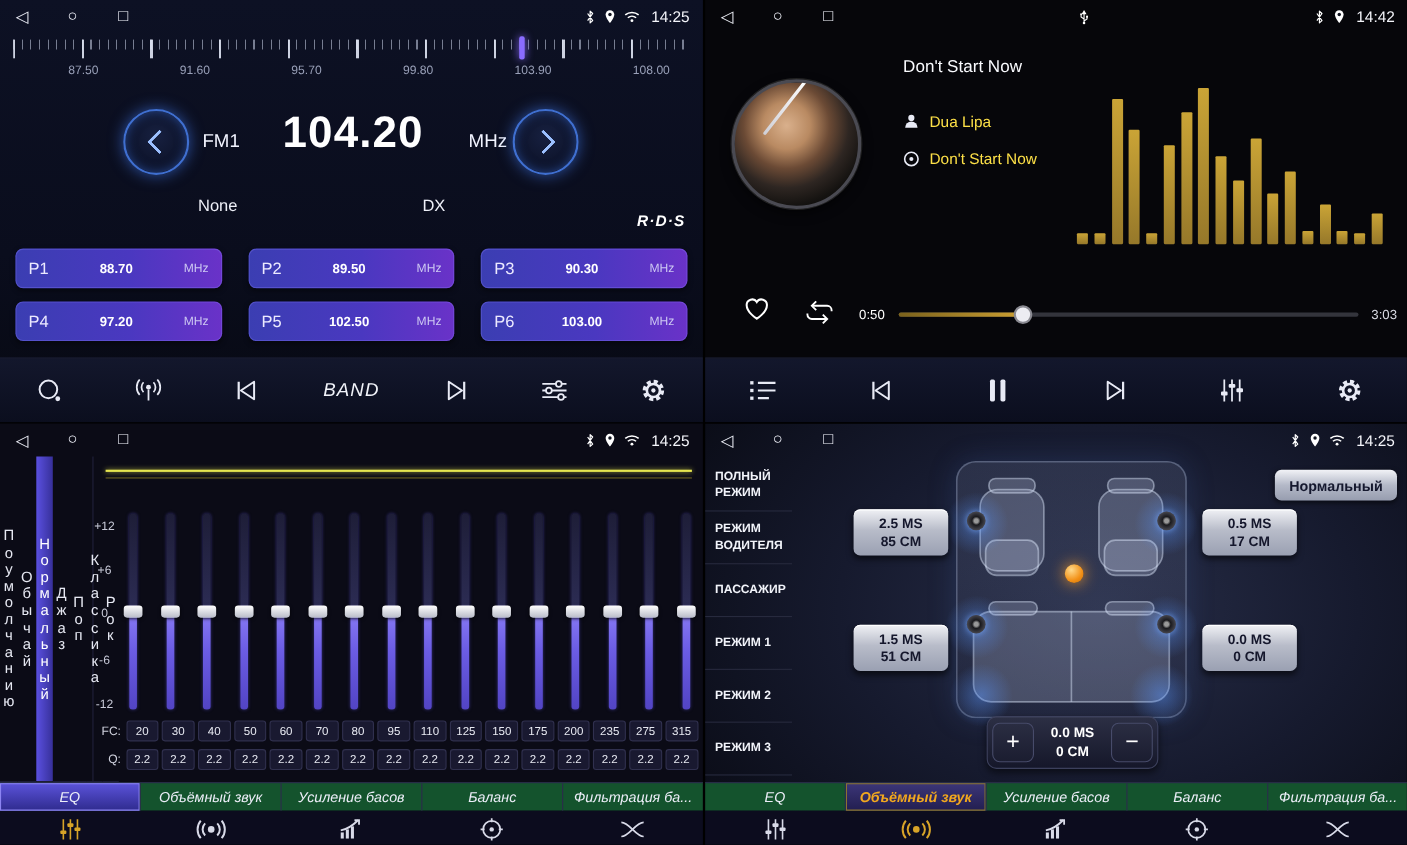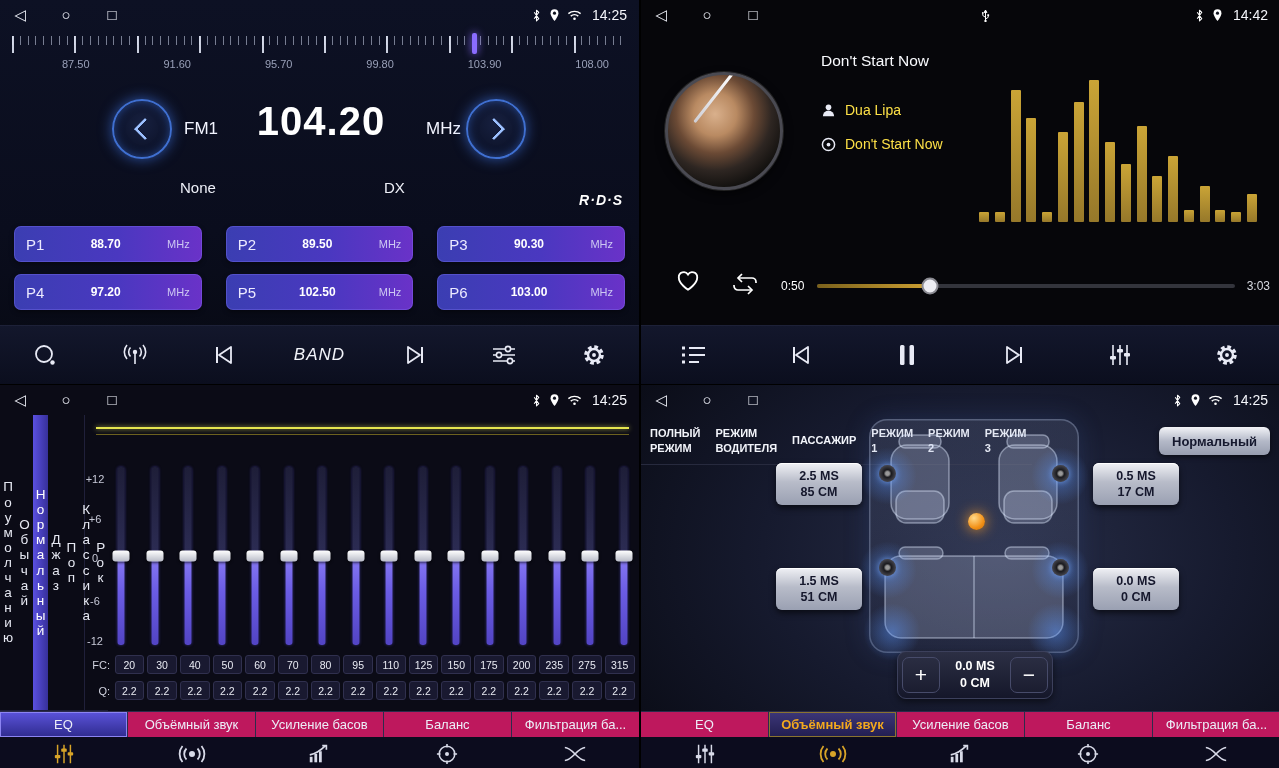--- a/index.html
+++ b/index.html
@@ -103,33 +103,33 @@
   .eqhandle{position:absolute;left:50%;top:50%;transform:translate(-50%,-50%);width:17px;height:11px;border-radius:3px;
     background:linear-gradient(180deg,#ffffff,#b9bcc8);box-shadow:0 1px 3px rgba(0,0,0,.8);cursor:grab;}
   .fcq-row{position:absolute;left:0;right:3px;display:flex;align-items:center;}
   .fcq-row.fc{top:240px;} .fcq-row.q{top:266px;}
   .fcq-label{width:26px;font-size:11px;color:#d0d2de;text-align:right;padding-right:3px;flex:none;}
   .fcq-box{flex:1;margin:0 1.5px;height:17px;border-radius:3px;background:#191930;border:1px solid #30304e;
     display:flex;align-items:center;justify-content:center;font-size:10.5px;color:#e8eaf2;cursor:pointer;}
 
   
   .tabbar{position:absolute;left:0;right:0;bottom:0;height:58px;}
-  .tab-labels{display:flex;height:25px;background:#be185d;border-top:1px solid #2a2a4a;}
+  .tab-labels{display:flex;height:25px;background:#14532d;border-top:1px solid #2a2a4a;font-style:italic;}
   .tab-label{flex:1;display:flex;align-items:center;justify-content:center;font-size:13px;color:#eceef8;
     border-right:1px solid #2c2c4c;cursor:pointer;white-space:nowrap;overflow:hidden;}
   .tab-label:last-child{border-right:none;}
   .tab-label.sel-purple{background:linear-gradient(180deg,#5b53da,#2f2b8e);box-shadow:inset 0 0 0 1px #8c84f2;}
   .tab-label.sel-gold{background:linear-gradient(180deg,#3c3678,#221e50);box-shadow:inset 0 0 0 1px #8a7430;
     color:#f2a81e;font-weight:bold;}
   .tab-icons{display:flex;height:33px;background:#0c0c1e;align-items:center;}
   .tab-icon{flex:1;display:flex;align-items:center;justify-content:center;color:#d8dae8;cursor:pointer;}
   .tab-icon.gold{color:#d8a428;}
 
   
-  .mode-menu{position:absolute;left:0;top:32px;width:79px;display:flex;flex-direction:row;}
+  .mode-menu{position:absolute;left:0;top:32px;width:79px;display:flex;flex-direction:column;}
   .mode-item{min-height:47px;display:flex;align-items:center;padding:0 6px 0 9px;font-size:11px;font-weight:bold;
     line-height:1.3;color:#f2f4fa;border-bottom:1px solid #272a3e;cursor:pointer;}
   .profile-btn{position:absolute;right:10px;top:42px;height:28px;padding:0 13px;border-radius:6px;cursor:pointer;
     background:linear-gradient(180deg,#f2f3f7,#b4b9c8 50%,#979daf);color:#15182e;font-size:13px;font-weight:bold;
     display:flex;align-items:center;box-shadow:0 2px 5px rgba(0,0,0,.55);}
   .car-panel{position:absolute;left:228px;top:34px;width:210px;height:234px;border-radius:18px;
     background:linear-gradient(180deg,rgba(150,165,205,.16),rgba(100,110,150,.08));
     box-shadow:inset 0 0 0 1.5px rgba(190,205,240,.3),0 0 24px rgba(60,90,160,.25);}
   .glow{position:absolute;width:58px;height:58px;border-radius:50%;
     background:radial-gradient(circle,rgba(90,150,255,.45),rgba(90,150,255,0) 70%);}

